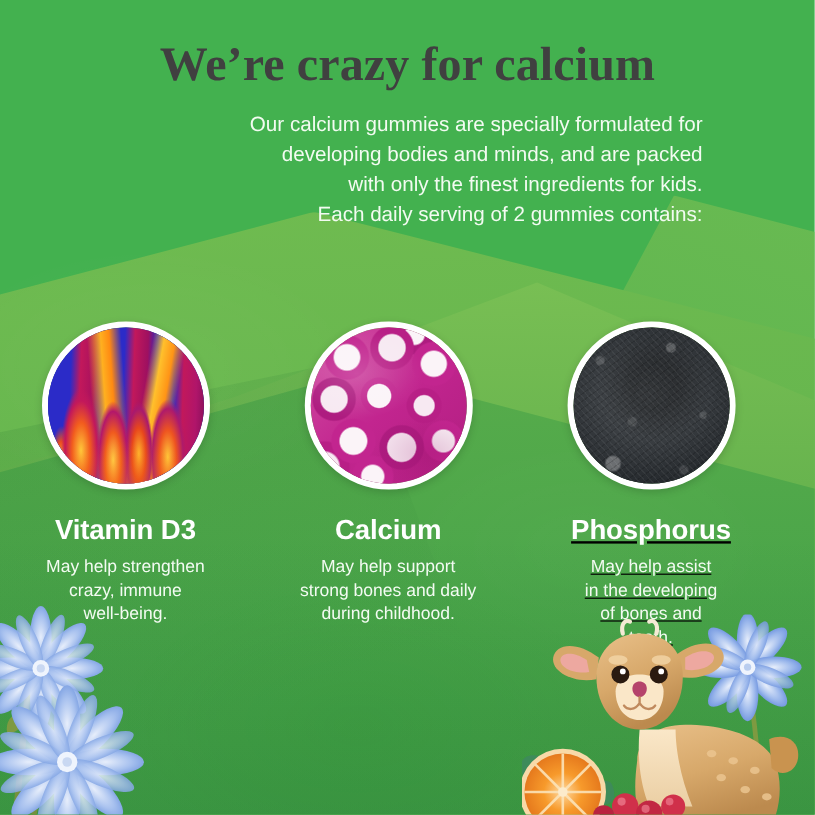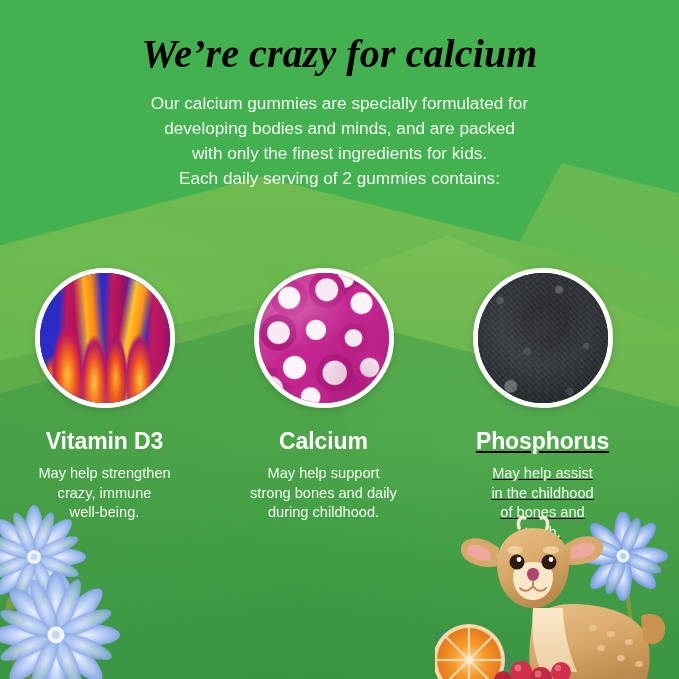--- a/index.html
+++ b/index.html
@@ -57,32 +57,32 @@
     background:linear-gradient(180deg,rgba(30,110,45,0) 0%,rgba(30,110,45,.22) 100%);
   }
 
   
   .header{position:absolute;left:0;top:0;width:100%;text-align:center;z-index:6;}
   .headline{
     font-family:"Liberation Serif",serif;
     font-weight:700;
     font-size:40px;
     line-height:1.05;
-    color:#000000;
+    color:#404040;
     margin:33px 0 16px 0;
     letter-spacing:.1px;
-    font-style:italic;
   }
   .subcopy{
     margin:14px auto 0 auto;
     width:492px;
     font-size:17.2px;
     line-height:25px;
     color:#F2FBF1;
     font-weight:400;
+    text-align:right;
   }
   .subcopy p{margin:0;}
 
   
   .columns{
     position:absolute;left:0;top:268px;width:100%;
     display:flex;justify-content:flex-start;align-items:flex-start;
     z-index:7;
   }
   .col{width:209px;text-align:center;}
@@ -232,21 +232,21 @@
       </div>
     </div>
 
     <div class="col col-3">
       <div class="bubble">
         <div class="art art-p"></div>
       </div>
       <div class="nutrient-name">Phosphorus</div>
       <div class="nutrient-desc">
         <div>May help assist</div>
-        <div>in the childhood</div>
+        <div>in the developing</div>
         <div>of bones and</div>
         <div>teeth.</div>
       </div>
     </div>
 
   </div>
 
   <div class="deco flowers-left">
     <svg viewBox="0 0 170 190" xmlns="http://www.w3.org/2000/svg">
       <defs>

